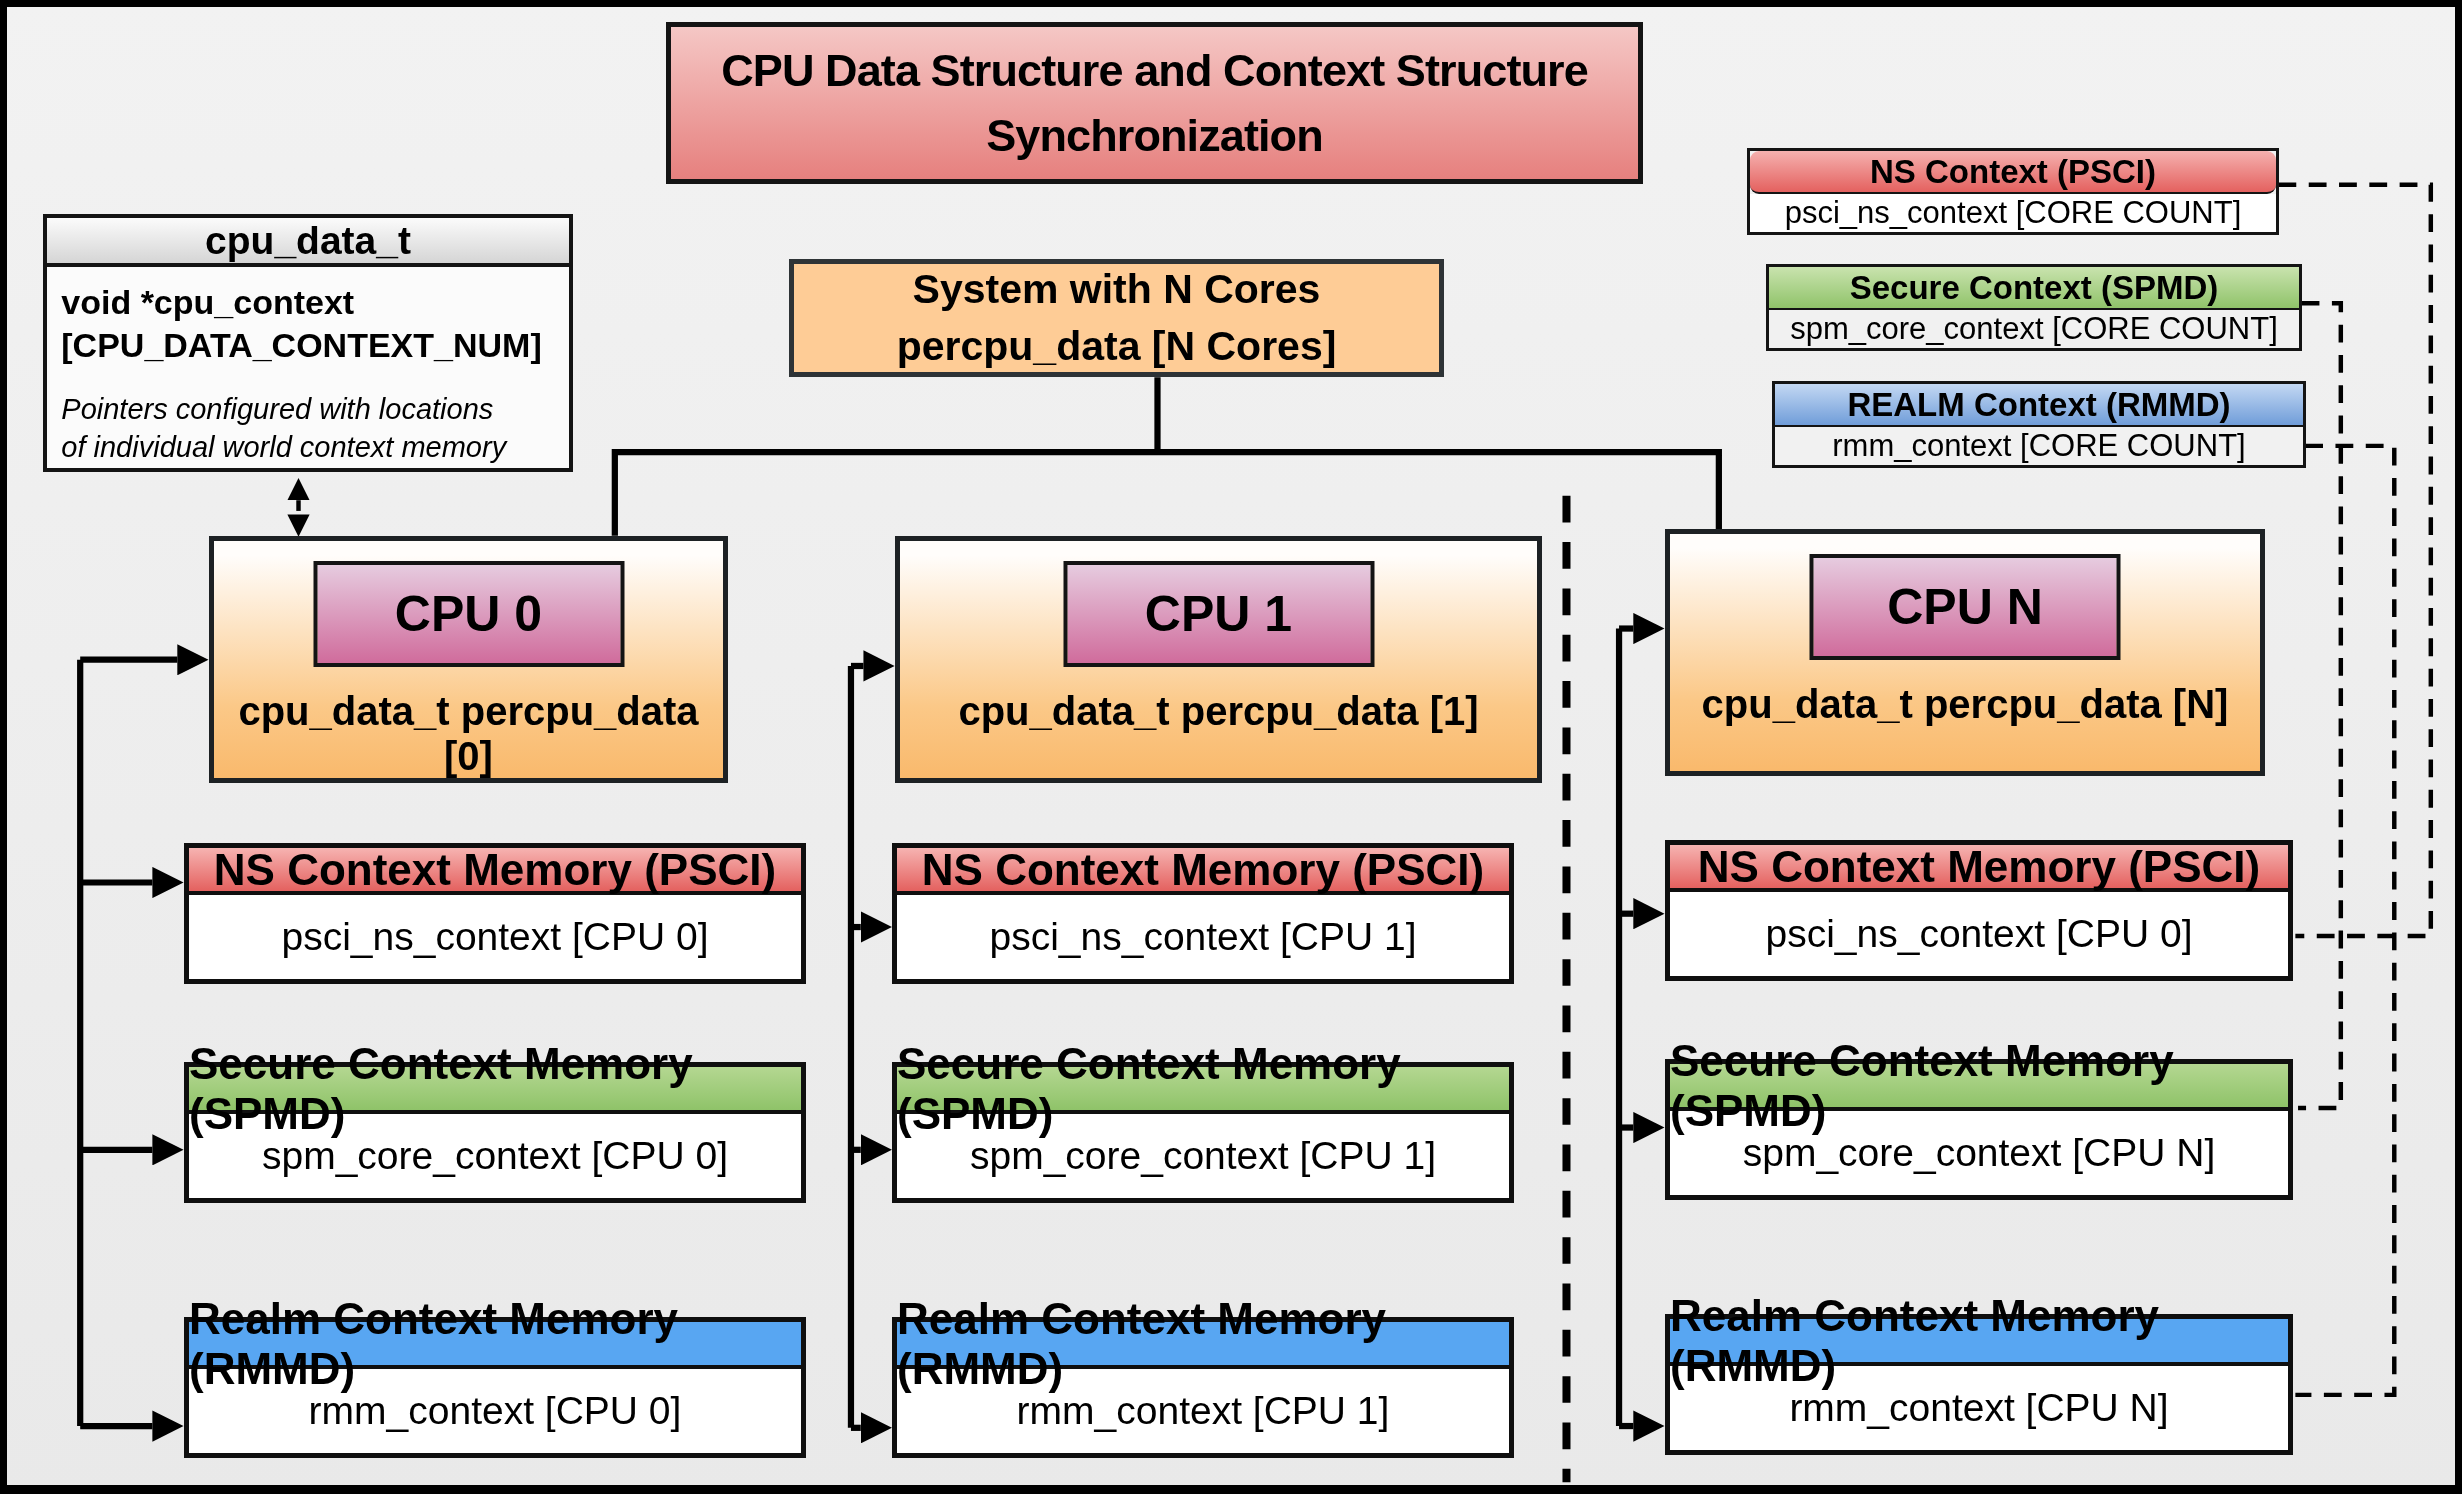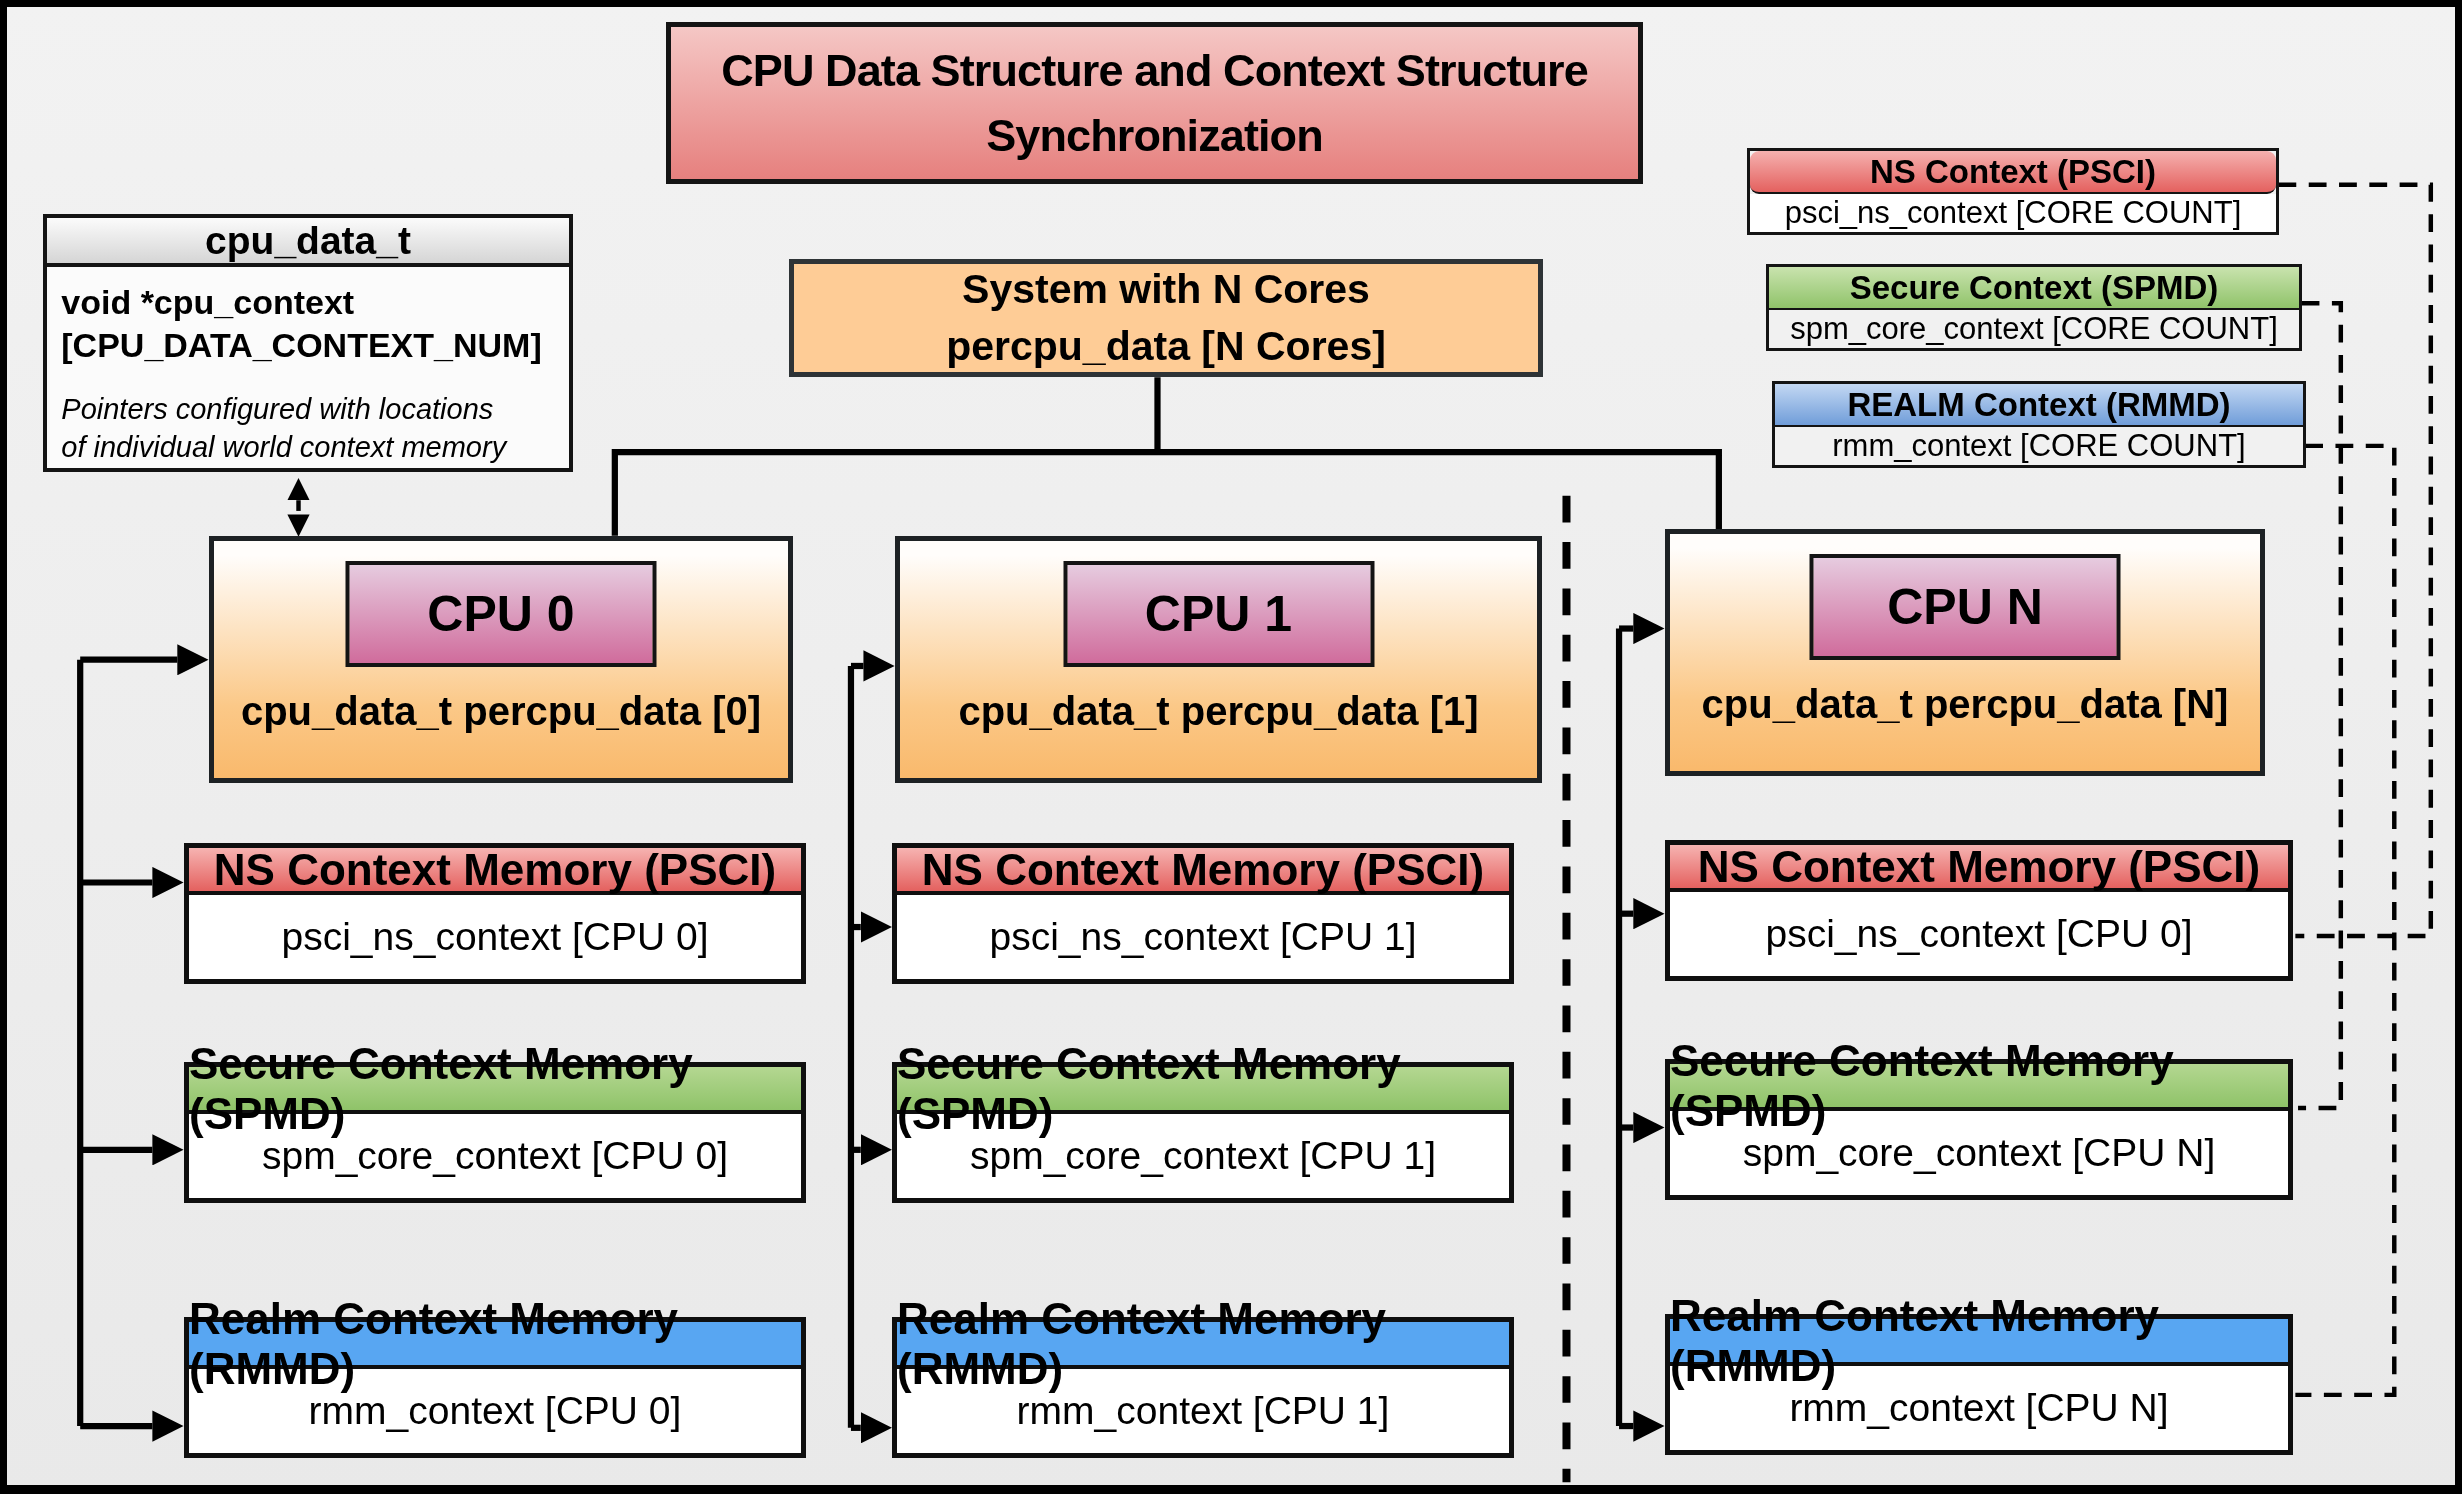--- a/index.html
+++ b/index.html
@@ -29,21 +29,21 @@
     background:linear-gradient(#fbfbfb,#d5d5d5);
     display:flex;align-items:center;justify-content:center;
     font-weight:bold;font-size:39px;
   }
   .struct-body{padding:14.3px 14.3px 0 14.3px;}
   .struct-decl{font-weight:bold;font-size:34px;line-height:1.26;}
   .struct-note{font-style:italic;font-size:29px;line-height:1.32;margin-top:23px;}
 
   
   .system-box{
-    left:789px;top:259px;width:754px;height:118px;
+    left:789px;top:259px;width:655px;height:118px;
     border:5.3px solid #2e3336;background:#fecc96;
     display:flex;flex-direction:column;align-items:center;justify-content:center;
     font-weight:bold;font-size:41px;line-height:1.4;text-align:center;
   }
 
   
   .legend-box{border:3.6px solid #141414;}
   .legend-header{
     height:41px;border-bottom:2.7px solid #141414;
     display:flex;align-items:center;justify-content:center;
@@ -163,21 +163,21 @@
   </div>
   <div class="abs z2 legend-box lg-secure" style="left:1766px;top:264px;width:536px;">
     <div class="legend-header">Secure Context (SPMD)</div>
     <div class="legend-body">spm_core_context [CORE COUNT]</div>
   </div>
   <div class="abs z2 legend-box lg-realm" style="left:1772px;top:381px;width:534px;">
     <div class="legend-header">REALM Context (RMMD)</div>
     <div class="legend-body">rmm_context [CORE COUNT]</div>
   </div>
 
-  <div class="abs z2 cpu-box" style="left:209px;top:536px;width:584px;">
+  <div class="abs z2 cpu-box" style="left:209px;top:536px;width:519px;">
     <div class="cpu-label">
       <span>CPU 0</span>
     </div>
     <div class="cpu-data">cpu_data_t percpu_data [0]</div>
   </div>
   <div class="abs z2 mem-box" style="left:184px;top:843px;width:622px;">
     <div class="mem-header hdr-ns">NS Context Memory (PSCI)</div>
     <div class="mem-body">psci_ns_context [CPU 0]</div>
   </div>
   <div class="abs z2 mem-box" style="left:184px;top:1062px;width:622px;">

